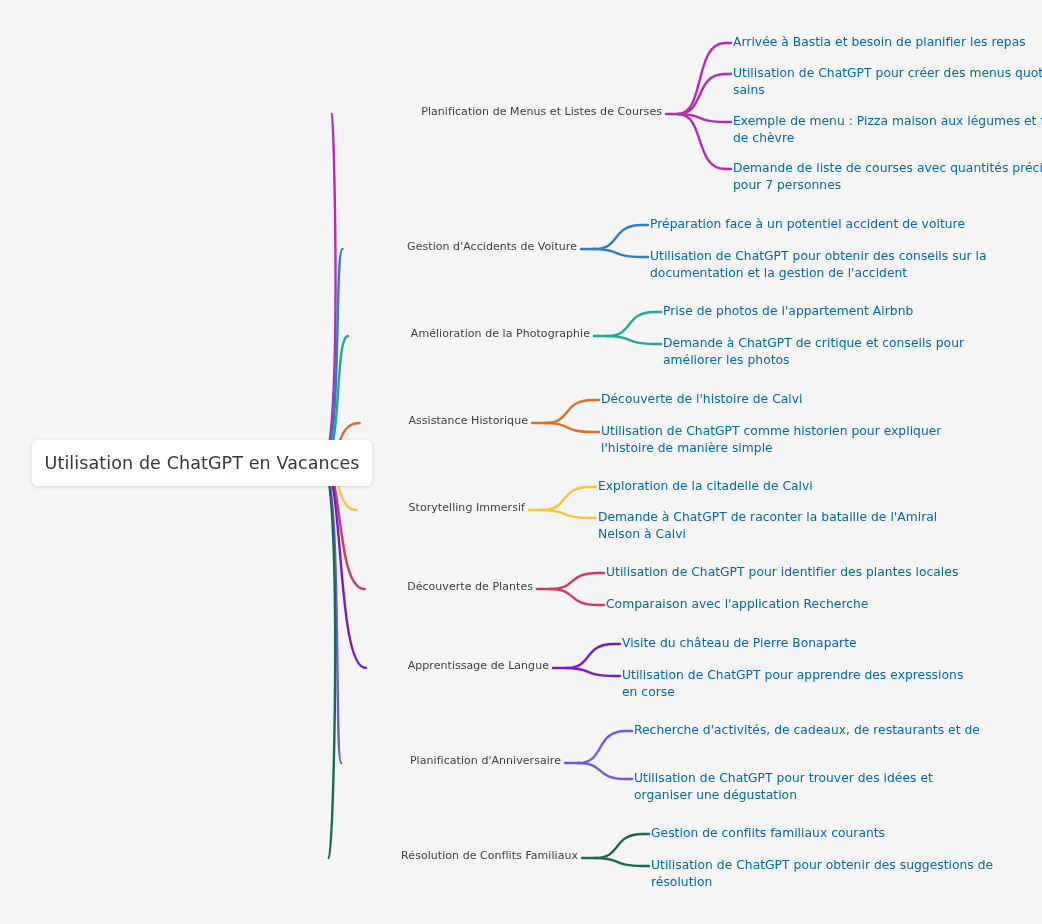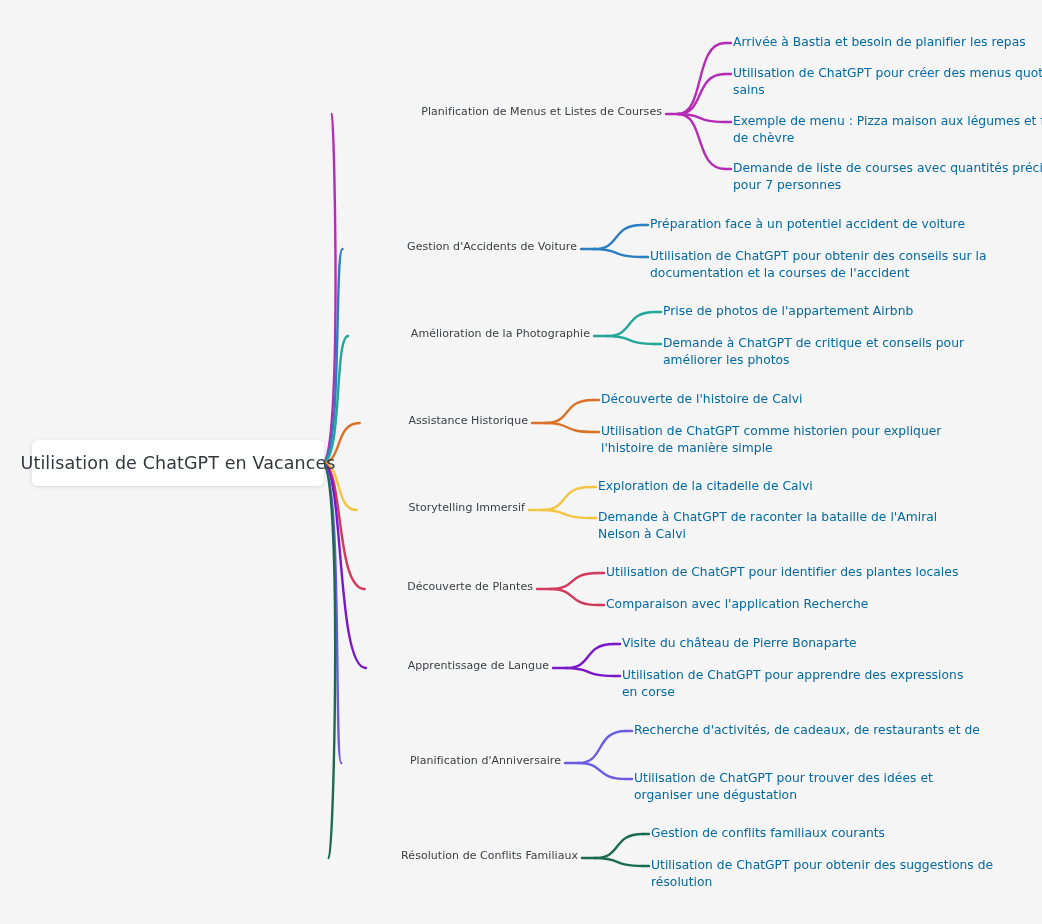--- a/index.html
+++ b/index.html
@@ -142,21 +142,21 @@
       <g>
         <path d="M 322 463 C 342.8 463, 334 858, 328.8 858" stroke="#1a6b51" stroke-width="2.4" fill="none" stroke-linecap="round"></path>
         <path d="M 582 858 L 595 858" stroke="#1a6b51" stroke-width="2.4" fill="none" stroke-linecap="round"></path>
         <path d="M 595 858 C 622.84 858, 611.32 834, 643 834" stroke="#1a6b51" stroke-width="2.4" fill="none" stroke-linecap="round"></path>
         <path d="M 643 834 L 649 834" stroke="#1a6b51" stroke-width="2.4" fill="none" stroke-linecap="round"></path>
         <path d="M 595 858 C 622.84 858, 611.32 866, 643 866" stroke="#1a6b51" stroke-width="2.4" fill="none" stroke-linecap="round"></path>
         <path d="M 643 866 L 649 866" stroke="#1a6b51" stroke-width="2.4" fill="none" stroke-linecap="round"></path>
       </g>
     </svg>
 
-  <div class="root-node" style="left: 32px; top: 440px; width: 292px; height: 46px; background: rgb(255, 255, 255); text-align: center;">
+  <div class="root-node" style="left: 32px; top: 440px; width: 340px; height: 46px; background: rgb(255, 255, 255); text-align: center;">
     <span class="root-node-label" style="color: rgb(51, 55, 61);">Utilisation de ChatGPT en Vacances</span>
   </div>
 
   <div id="label-layer">
       <div class="leaf-label" style="left: 733px; top: 34px;">
         <span class="leaf-line">Arrivée à Bastia et besoin de planifier les repas</span>
       </div>
       <div class="leaf-label" style="left: 733px; top: 65px;">
         <span class="leaf-line">Utilisation de ChatGPT pour créer des menus quotidiens</span>
         <span class="leaf-line">sains</span>
@@ -168,21 +168,21 @@
       <div class="leaf-label" style="left: 733px; top: 160px;">
         <span class="leaf-line">Demande de liste de courses avec quantités précises</span>
         <span class="leaf-line">pour 7 personnes</span>
       </div>
       <div class="topic-label" style="right: 380px; top: 105px;">Planification de Menus et Listes de Courses</div>
       <div class="leaf-label" style="left: 650px; top: 216px;">
         <span class="leaf-line">Préparation face à un potentiel accident de voiture</span>
       </div>
       <div class="leaf-label" style="left: 650px; top: 248px;">
         <span class="leaf-line">Utilisation de ChatGPT pour obtenir des conseils sur la</span>
-        <span class="leaf-line">documentation et la courses de l'accident</span>
+        <span class="leaf-line">documentation et la gestion de l'accident</span>
       </div>
       <div class="topic-label" style="right: 465px; top: 240px;">Gestion d'Accidents de Voiture</div>
       <div class="leaf-label" style="left: 663px; top: 303px;">
         <span class="leaf-line">Prise de photos de l'appartement Airbnb</span>
       </div>
       <div class="leaf-label" style="left: 663px; top: 335px;">
         <span class="leaf-line">Demande à ChatGPT de critique et conseils pour</span>
         <span class="leaf-line">améliorer les photos</span>
       </div>
       <div class="topic-label" style="right: 452px; top: 327px;">Amélioration de la Photographie</div>

